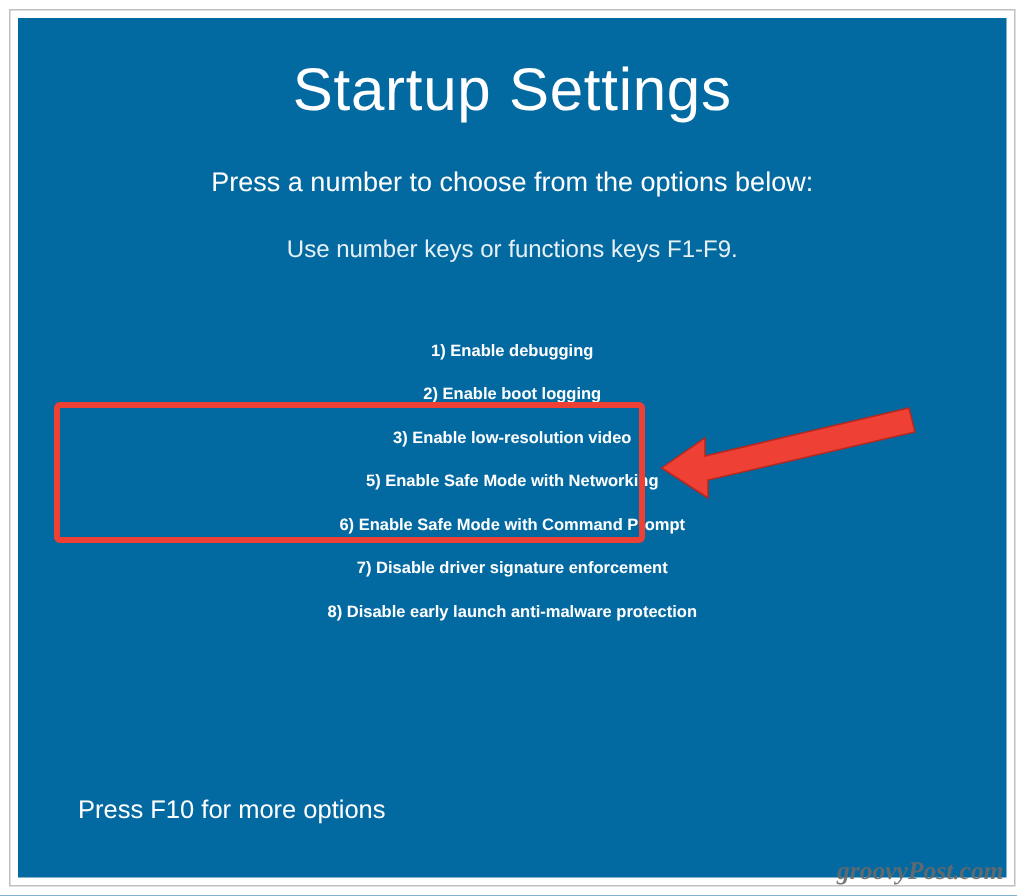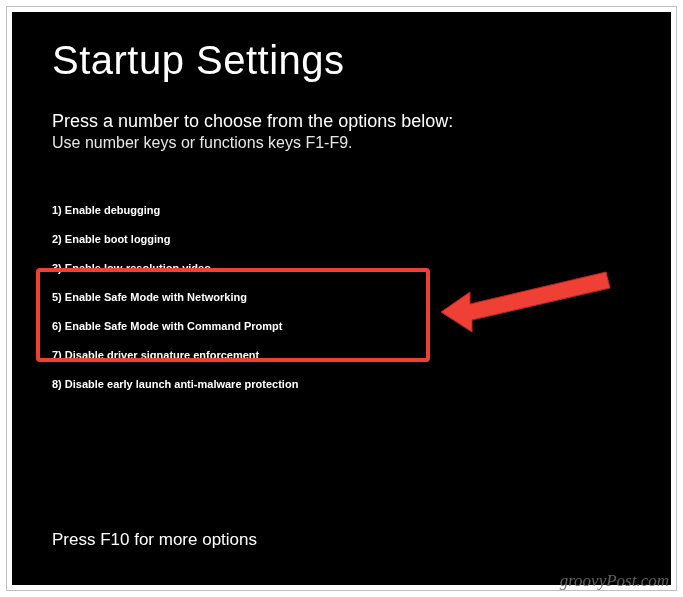--- a/index.html
+++ b/index.html
@@ -18,35 +18,36 @@
       width: 671px;
       height: 585px;
       border: 1px solid #c0c0c0;
     }
     .screen {
       position: absolute;
       left: 12px;
       top: 12px;
       width: 659px;
       height: 573px;
-      background: #000000;
+      background: #0369a1;
       color: #fff;
       padding: 20px 40px 20px 40px;
+      text-align: center;
     }
     .title {
       font-size: 40px;
       font-weight: 300;
       margin-top: 6px;
       margin-bottom: 28px;
       letter-spacing: 0.5px;
     }
     .subtitle {
       font-size: 18px;
       font-weight: 300;
-      margin-bottom: 2px;
+      margin-bottom: 26px;
     }
     .hint {
       font-size: 16px;
       font-weight: 300;
       opacity: 0.9;
       margin-bottom: 44px;
     }
     .options {
       font-size: 11px;
       font-weight: 700;
@@ -63,20 +64,21 @@
     }
     .watermark {
       position: absolute;
       right: 14px;
       bottom: 6px;
       font-family: Georgia, "Times New Roman", serif;
       font-style: italic;
       font-size: 17px;
       color: #6a6a6a;
       opacity: 0.9;
+      font-weight: bold;
     }
     .highlight-box {
       position: absolute;
       border: 4px solid #ef4035;
       border-radius: 4px;
       left: 36px;
       top: 268px;
       width: 394px;
       height: 94px;
       pointer-events: none;

